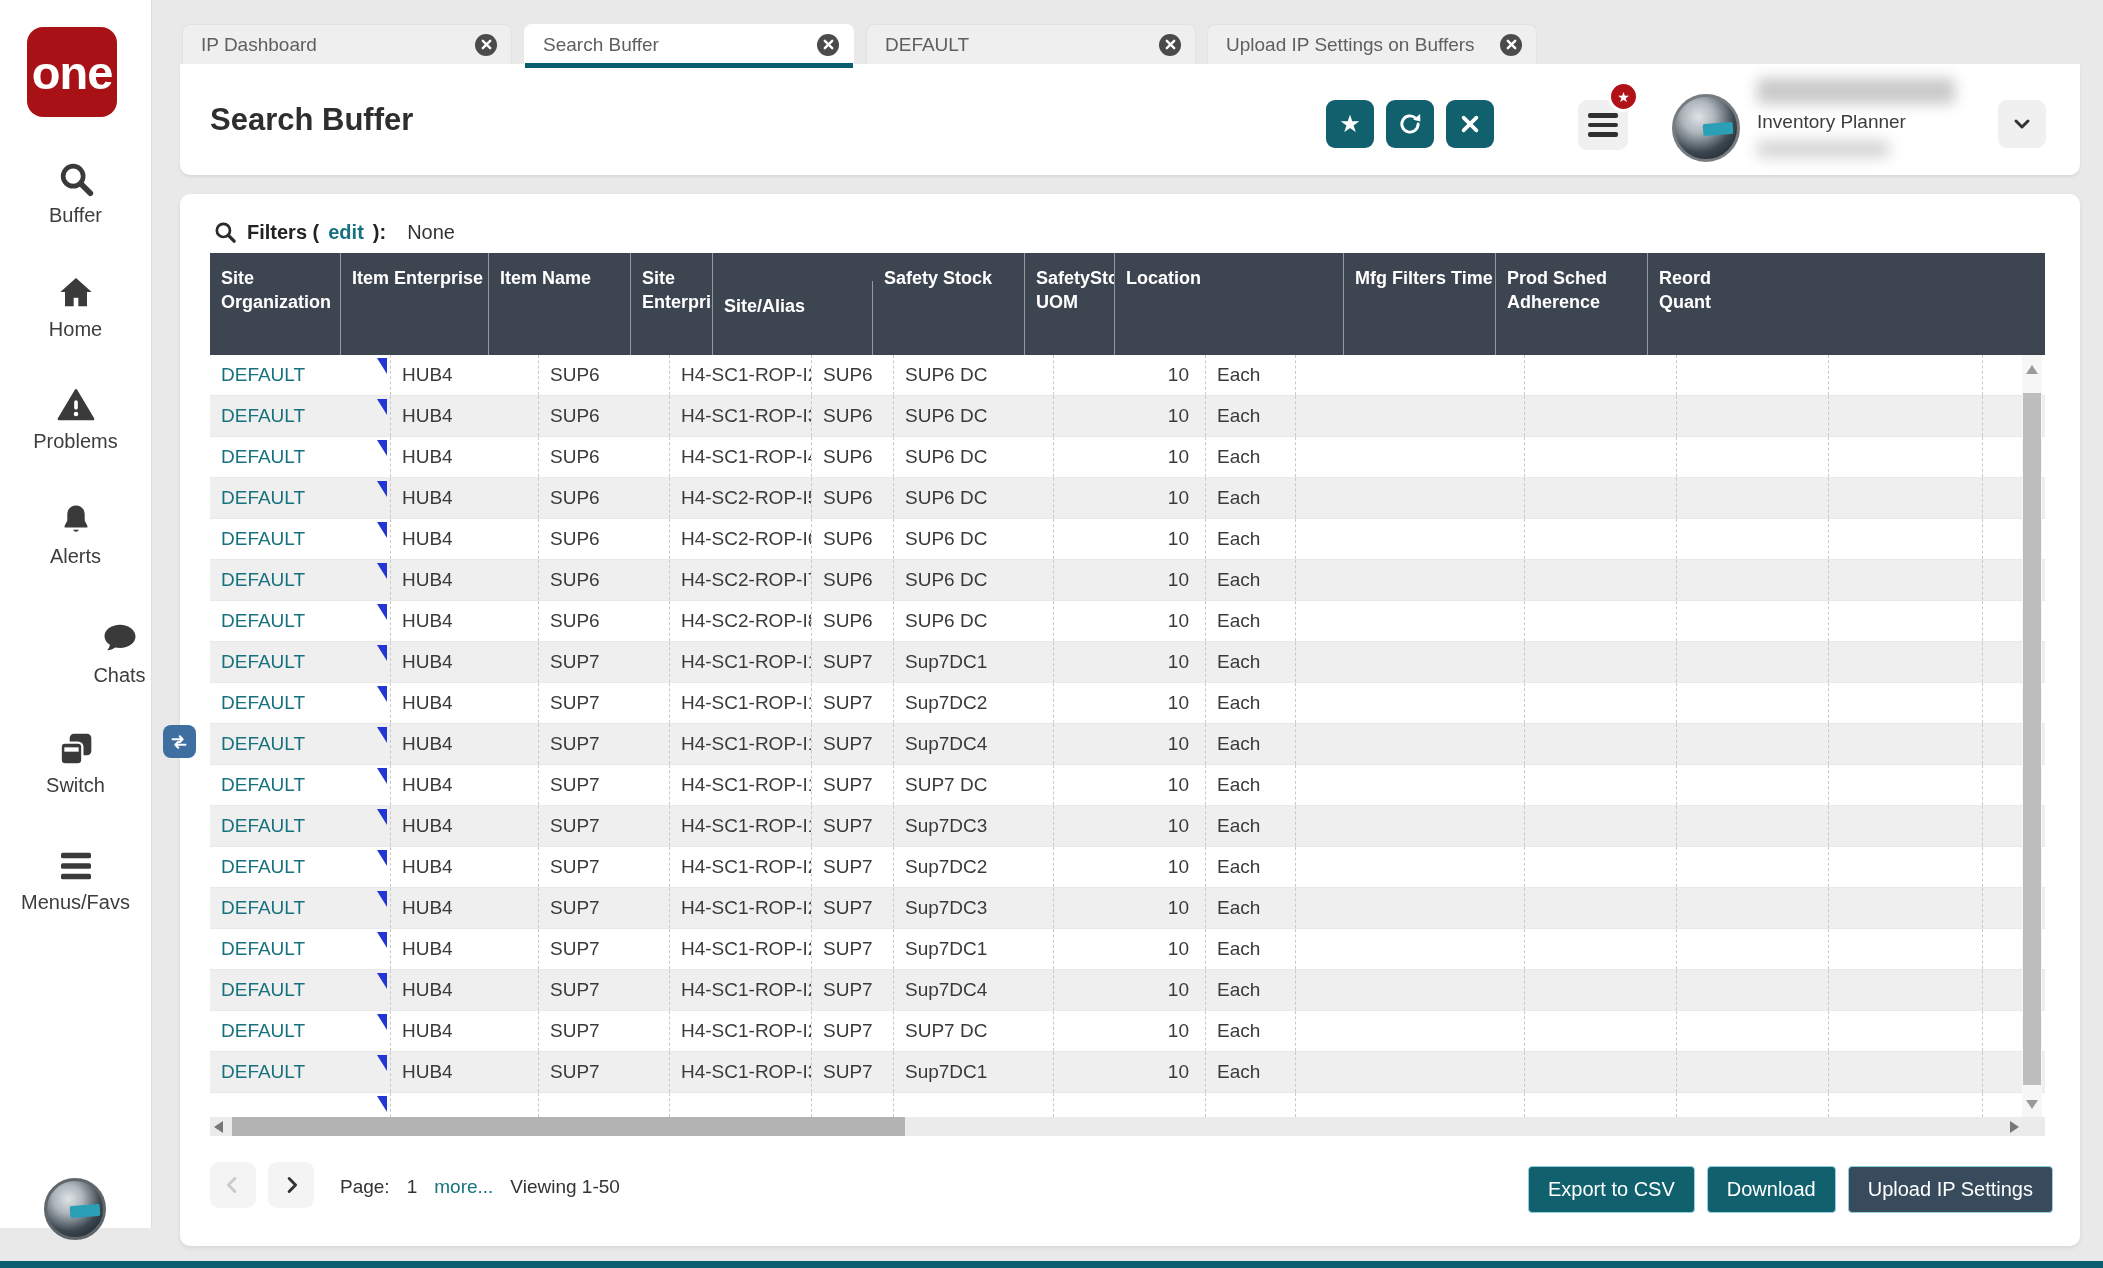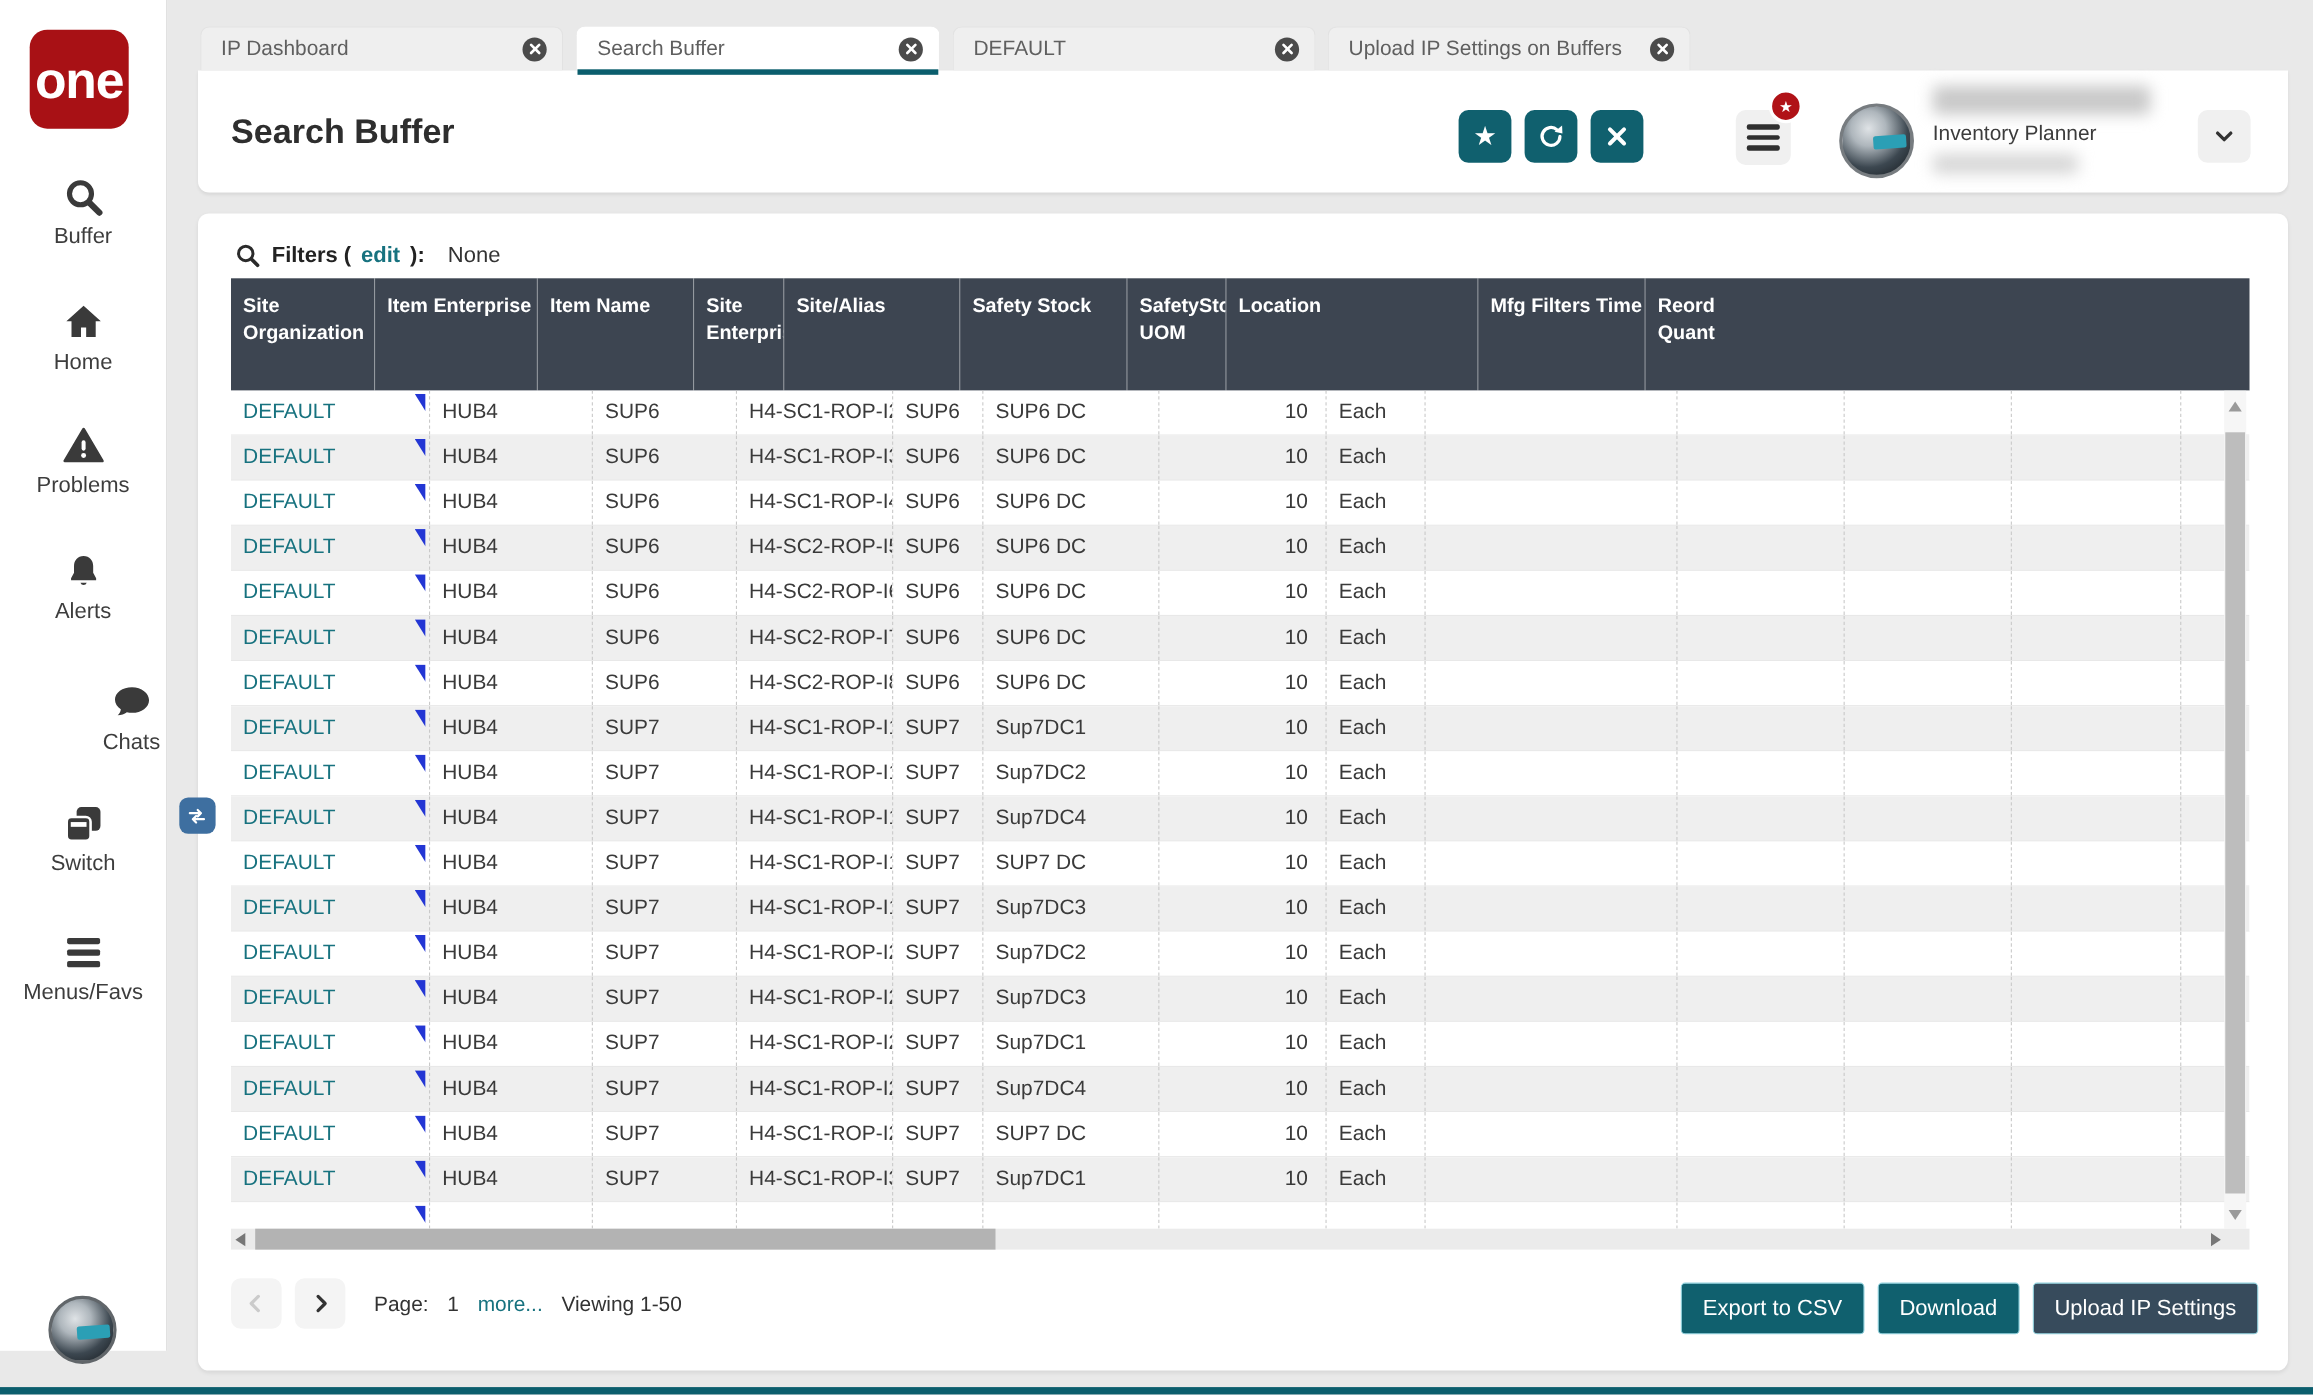--- a/index.html
+++ b/index.html
@@ -275,25 +275,26 @@
         <b>):</b>
       <span class="fval">None</span>
     </div>
 
     <div class="tablewrap">
       <div class="thead" id="thead">
           <div class="th" style="width: 131px;">Site Organization</div>
           <div class="th" style="width: 148px;">Item Enterprise</div>
           <div class="th" style="width: 142px;">Item Name</div>
           <div class="th" style="width: 82px;">Site Enterprise</div>
-          <div class="th" style="width: 160px;">Site/Alias</div>
+          <div class="th" style="width: 160px; margin-top: 28px;">Site/Alias</div>
           <div class="th" style="width: 152px;">Safety Stock</div>
           <div class="th" style="width: 90px;">SafetyStock UOM</div>
           <div class="th" style="width: 229px;">Location</div>
           <div class="th" style="width: 152px;">Mfg Filters Time</div>
+          <div class="th" style="width: 152px;">Prod Sched Adherence</div>
           <div class="th" style="width: 63px;">Reorder Quantity</div>
         </div>
       <div class="tbody" id="tbody">
         <div class="tr">
             <div class="td" style="width: 180px;">
               <div class="buffer-link">DEFAULT</div>
               <div class="corner"></div>
             </div>
             <div class="td" style="width: 148px;">HUB4</div>
             <div class="td" style="width: 131px;">SUP6</div>

